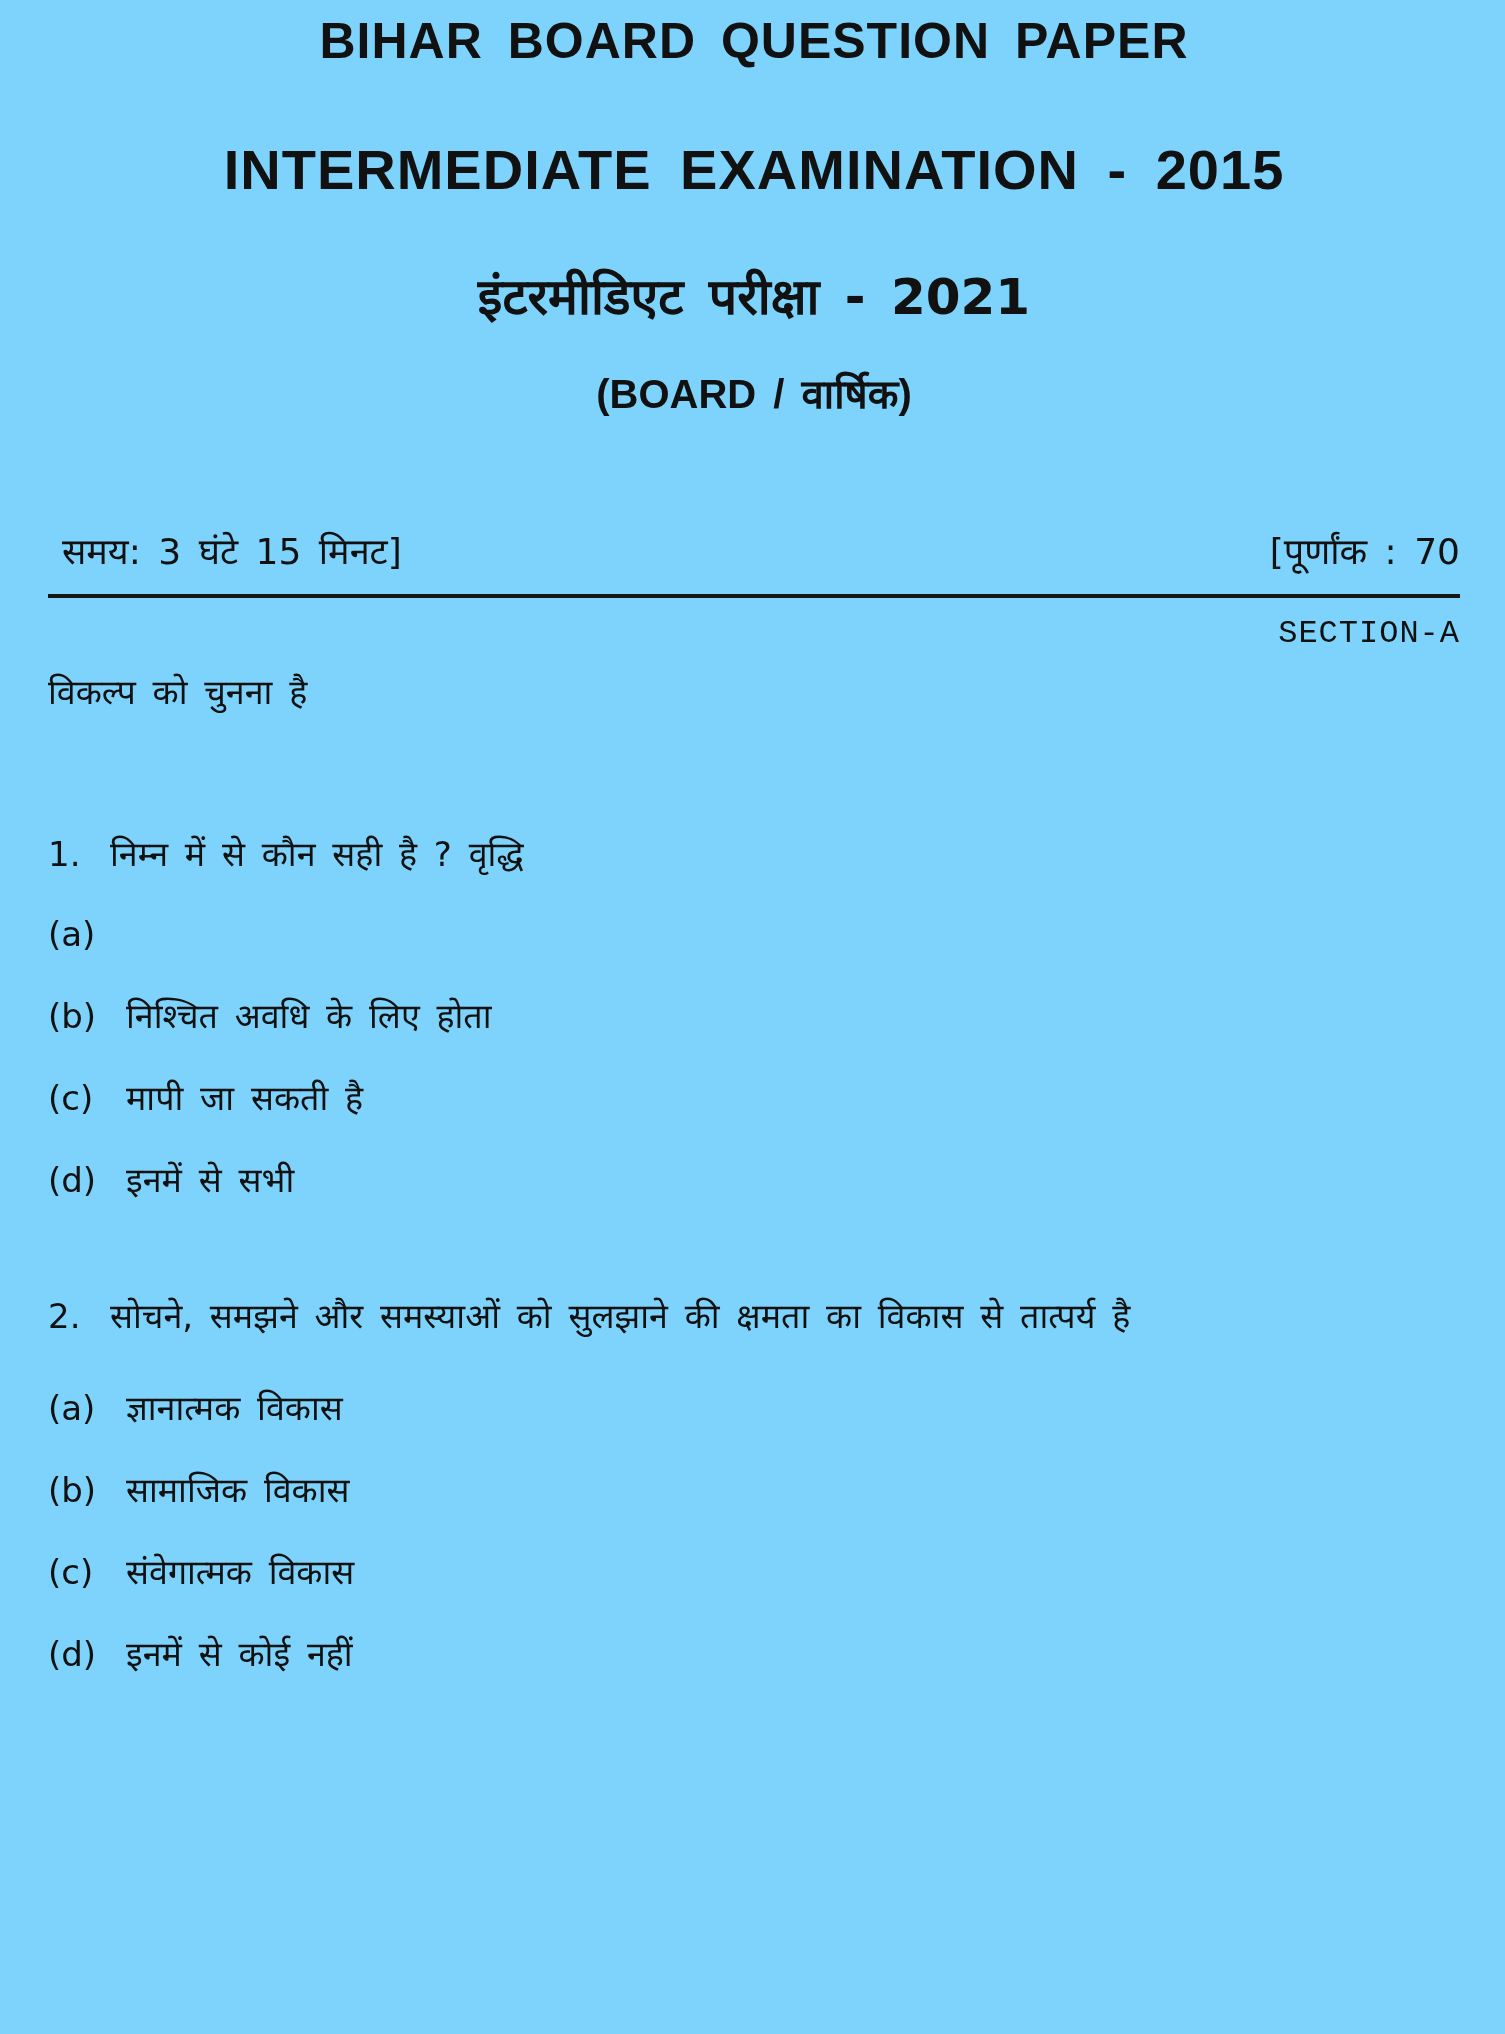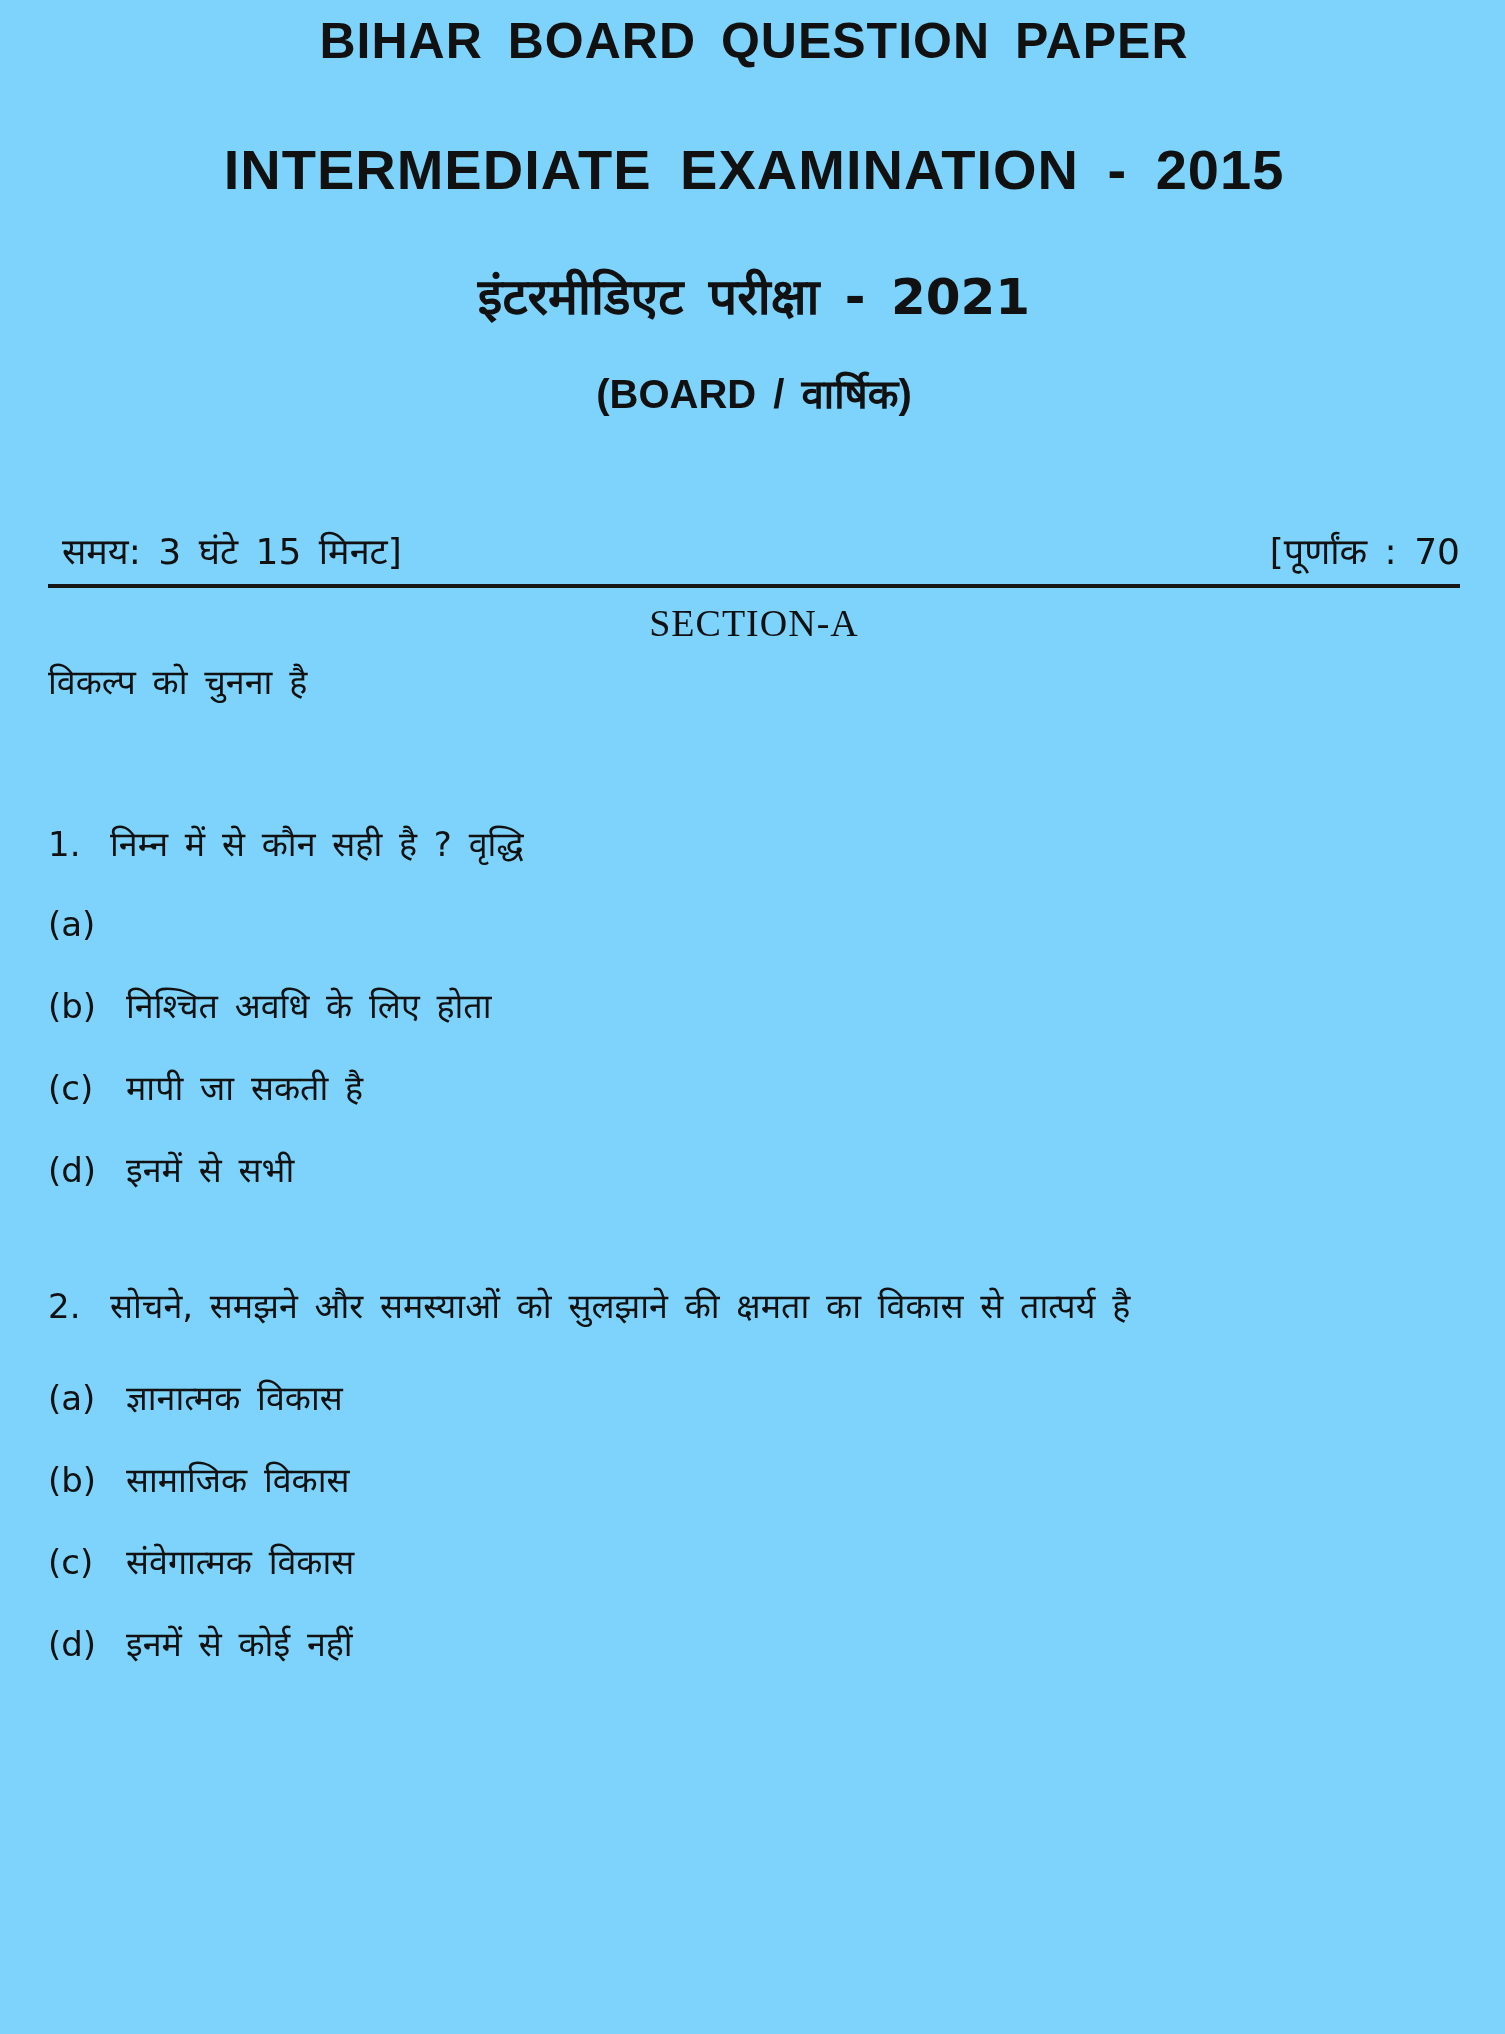--- a/index.html
+++ b/index.html
@@ -39,34 +39,34 @@
   .t4 { margin-top: 44px; font-size: 40px; line-height: 1.15; word-spacing: 6px; }
   .t5 { margin-top: 58px; font-size: 54px; line-height: 1.1; word-spacing: 14px; letter-spacing: 1px; }
 
   
   .meta-row {
     margin-top: 112px;
     display: flex;
     justify-content: space-between;
     align-items: flex-end;
     border-bottom: 4px solid #161616;
-    padding-bottom: 9px;
+    padding-bottom: 19px;
     font-family: "DejaVu Sans", "Liberation Sans", sans-serif;
     font-size: 36px;
     line-height: 1.3;
     word-spacing: 6px;
   }
   .meta-left { padding-left: 14px; }
 
   
   .section-title {
     margin-top: 18px;
-    text-align: center;
-    font-family: Liberation Serif, serif;
-    font-size: 38px;
+    text-align: right;
+    font-family: Liberation Mono, monospace;
+    font-size: 32px;
     line-height: 35px;
     letter-spacing: 1px;
   }
   .body-line {
     font-family: "DejaVu Sans", "Liberation Sans", sans-serif;
     font-size: 34px;
     line-height: 50px;
     word-spacing: 6px;
     white-space: nowrap;
   }

